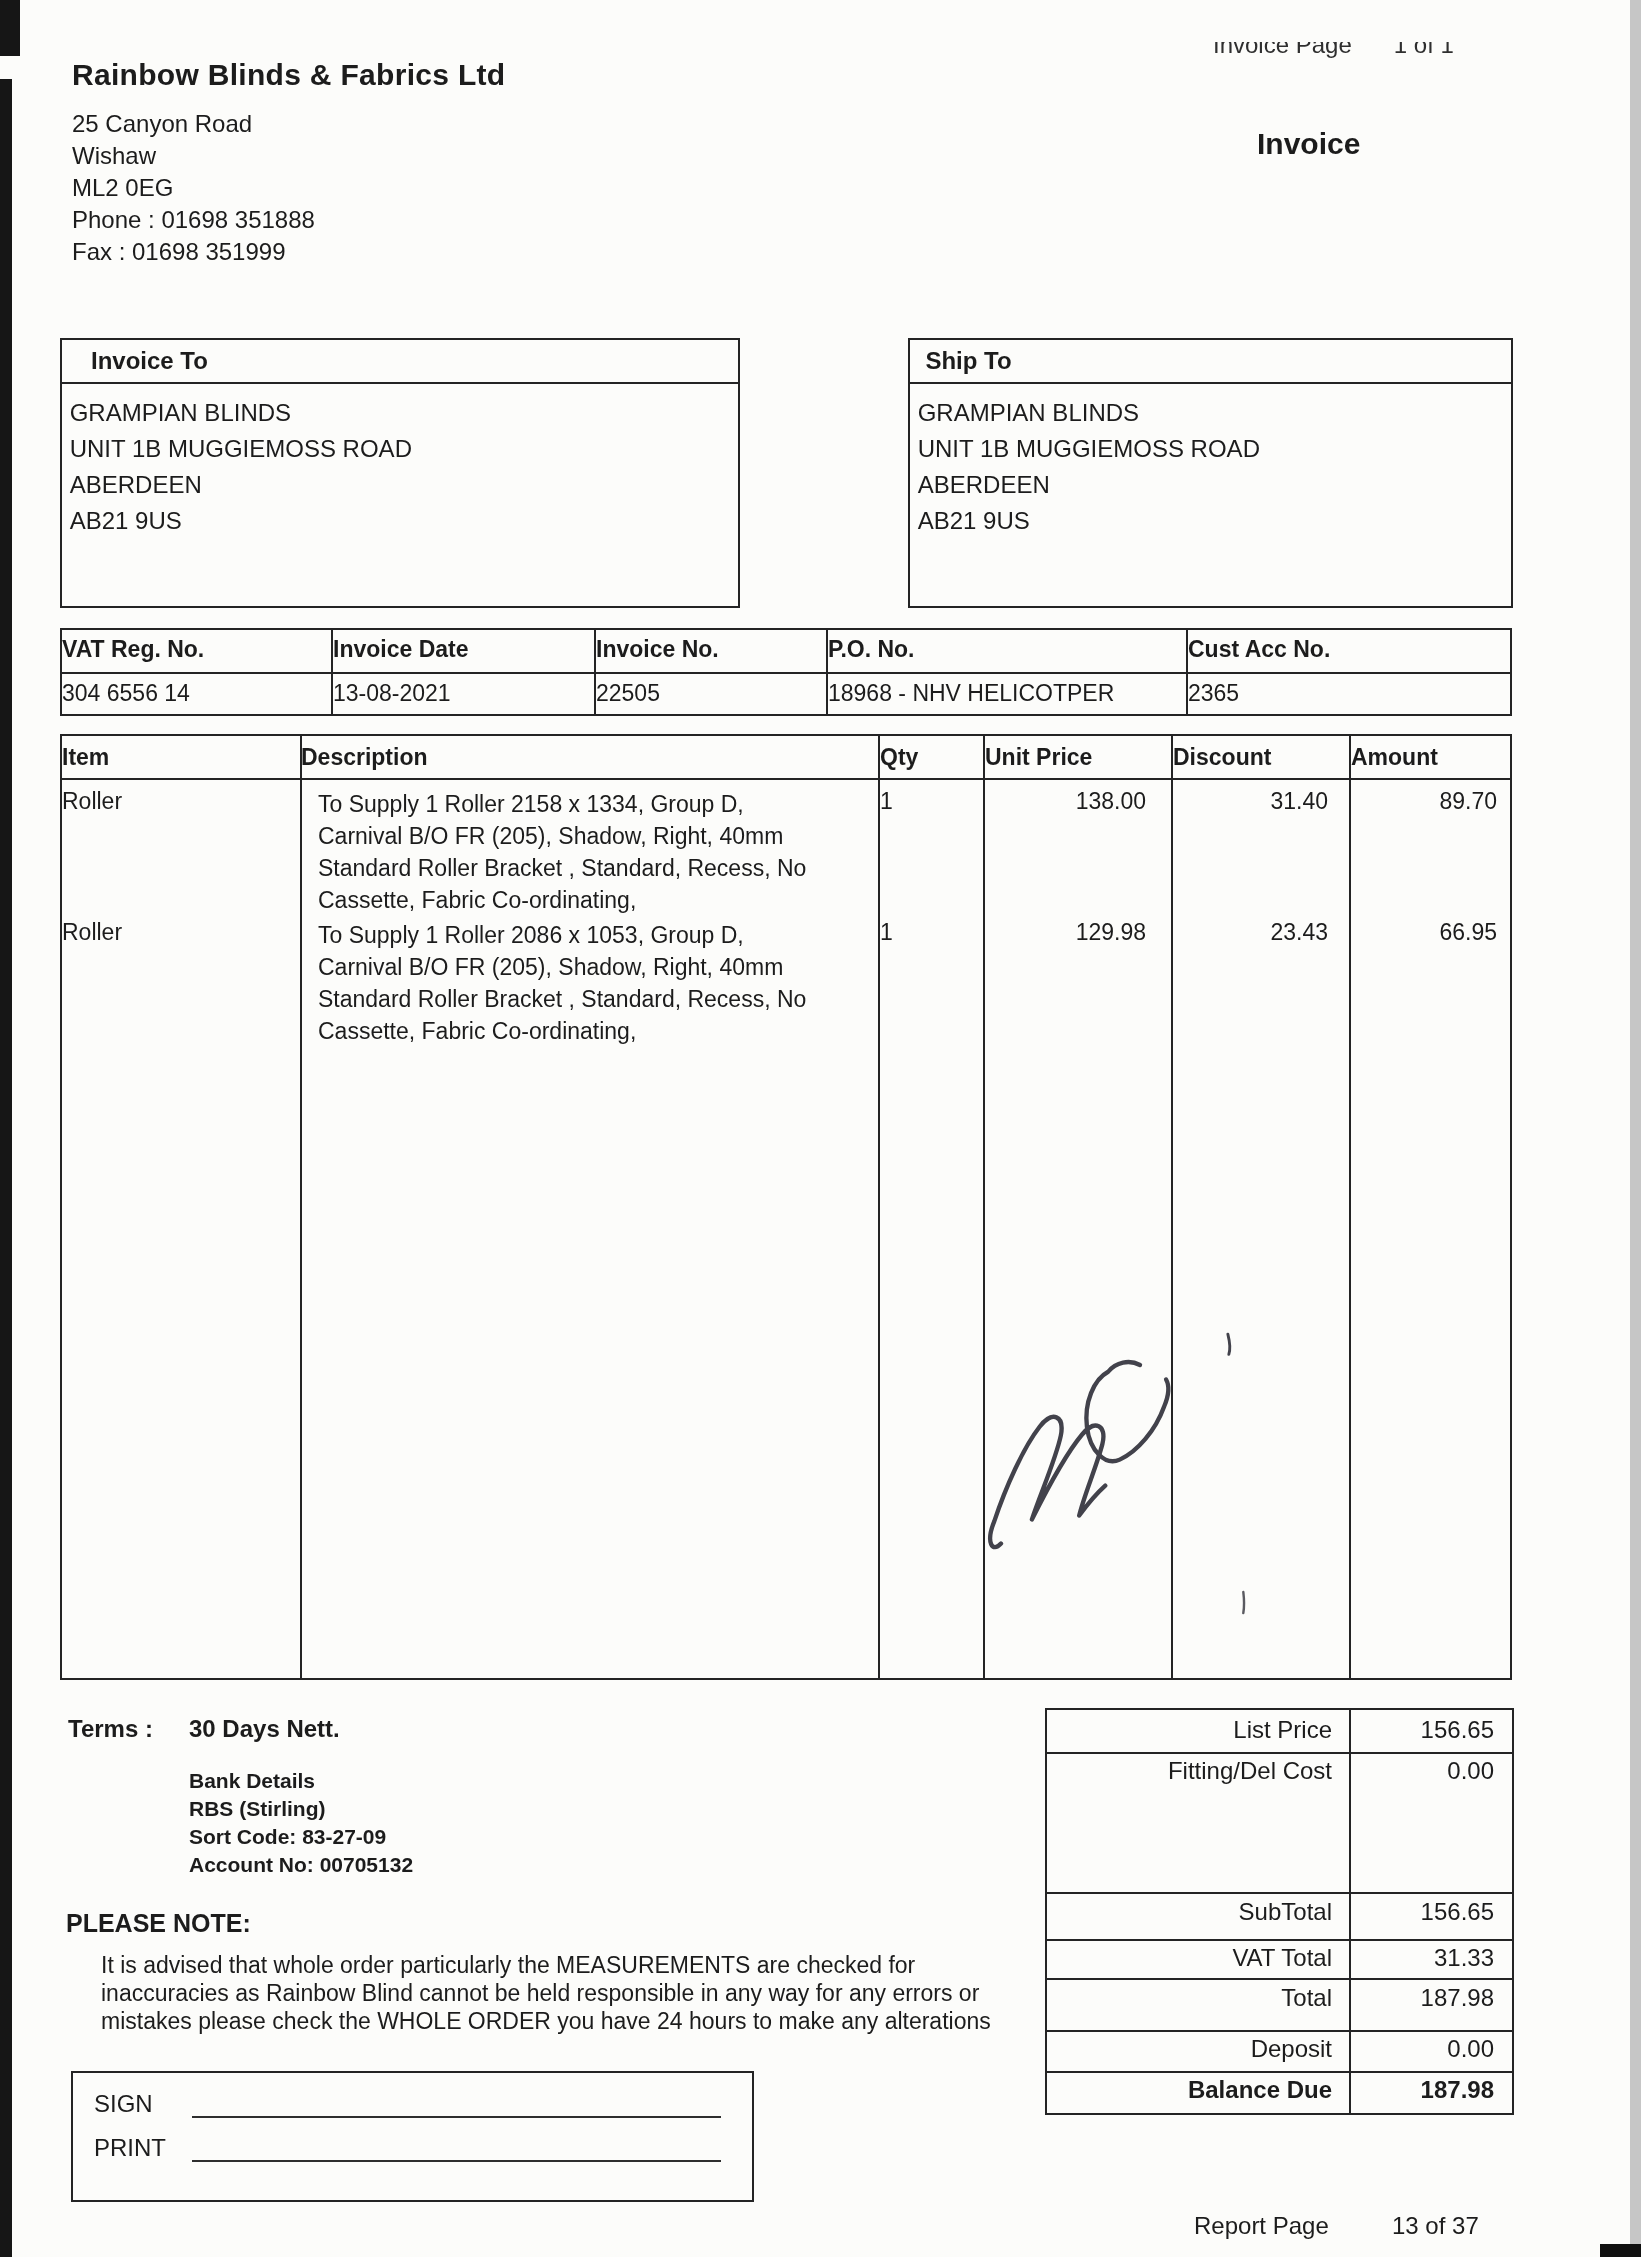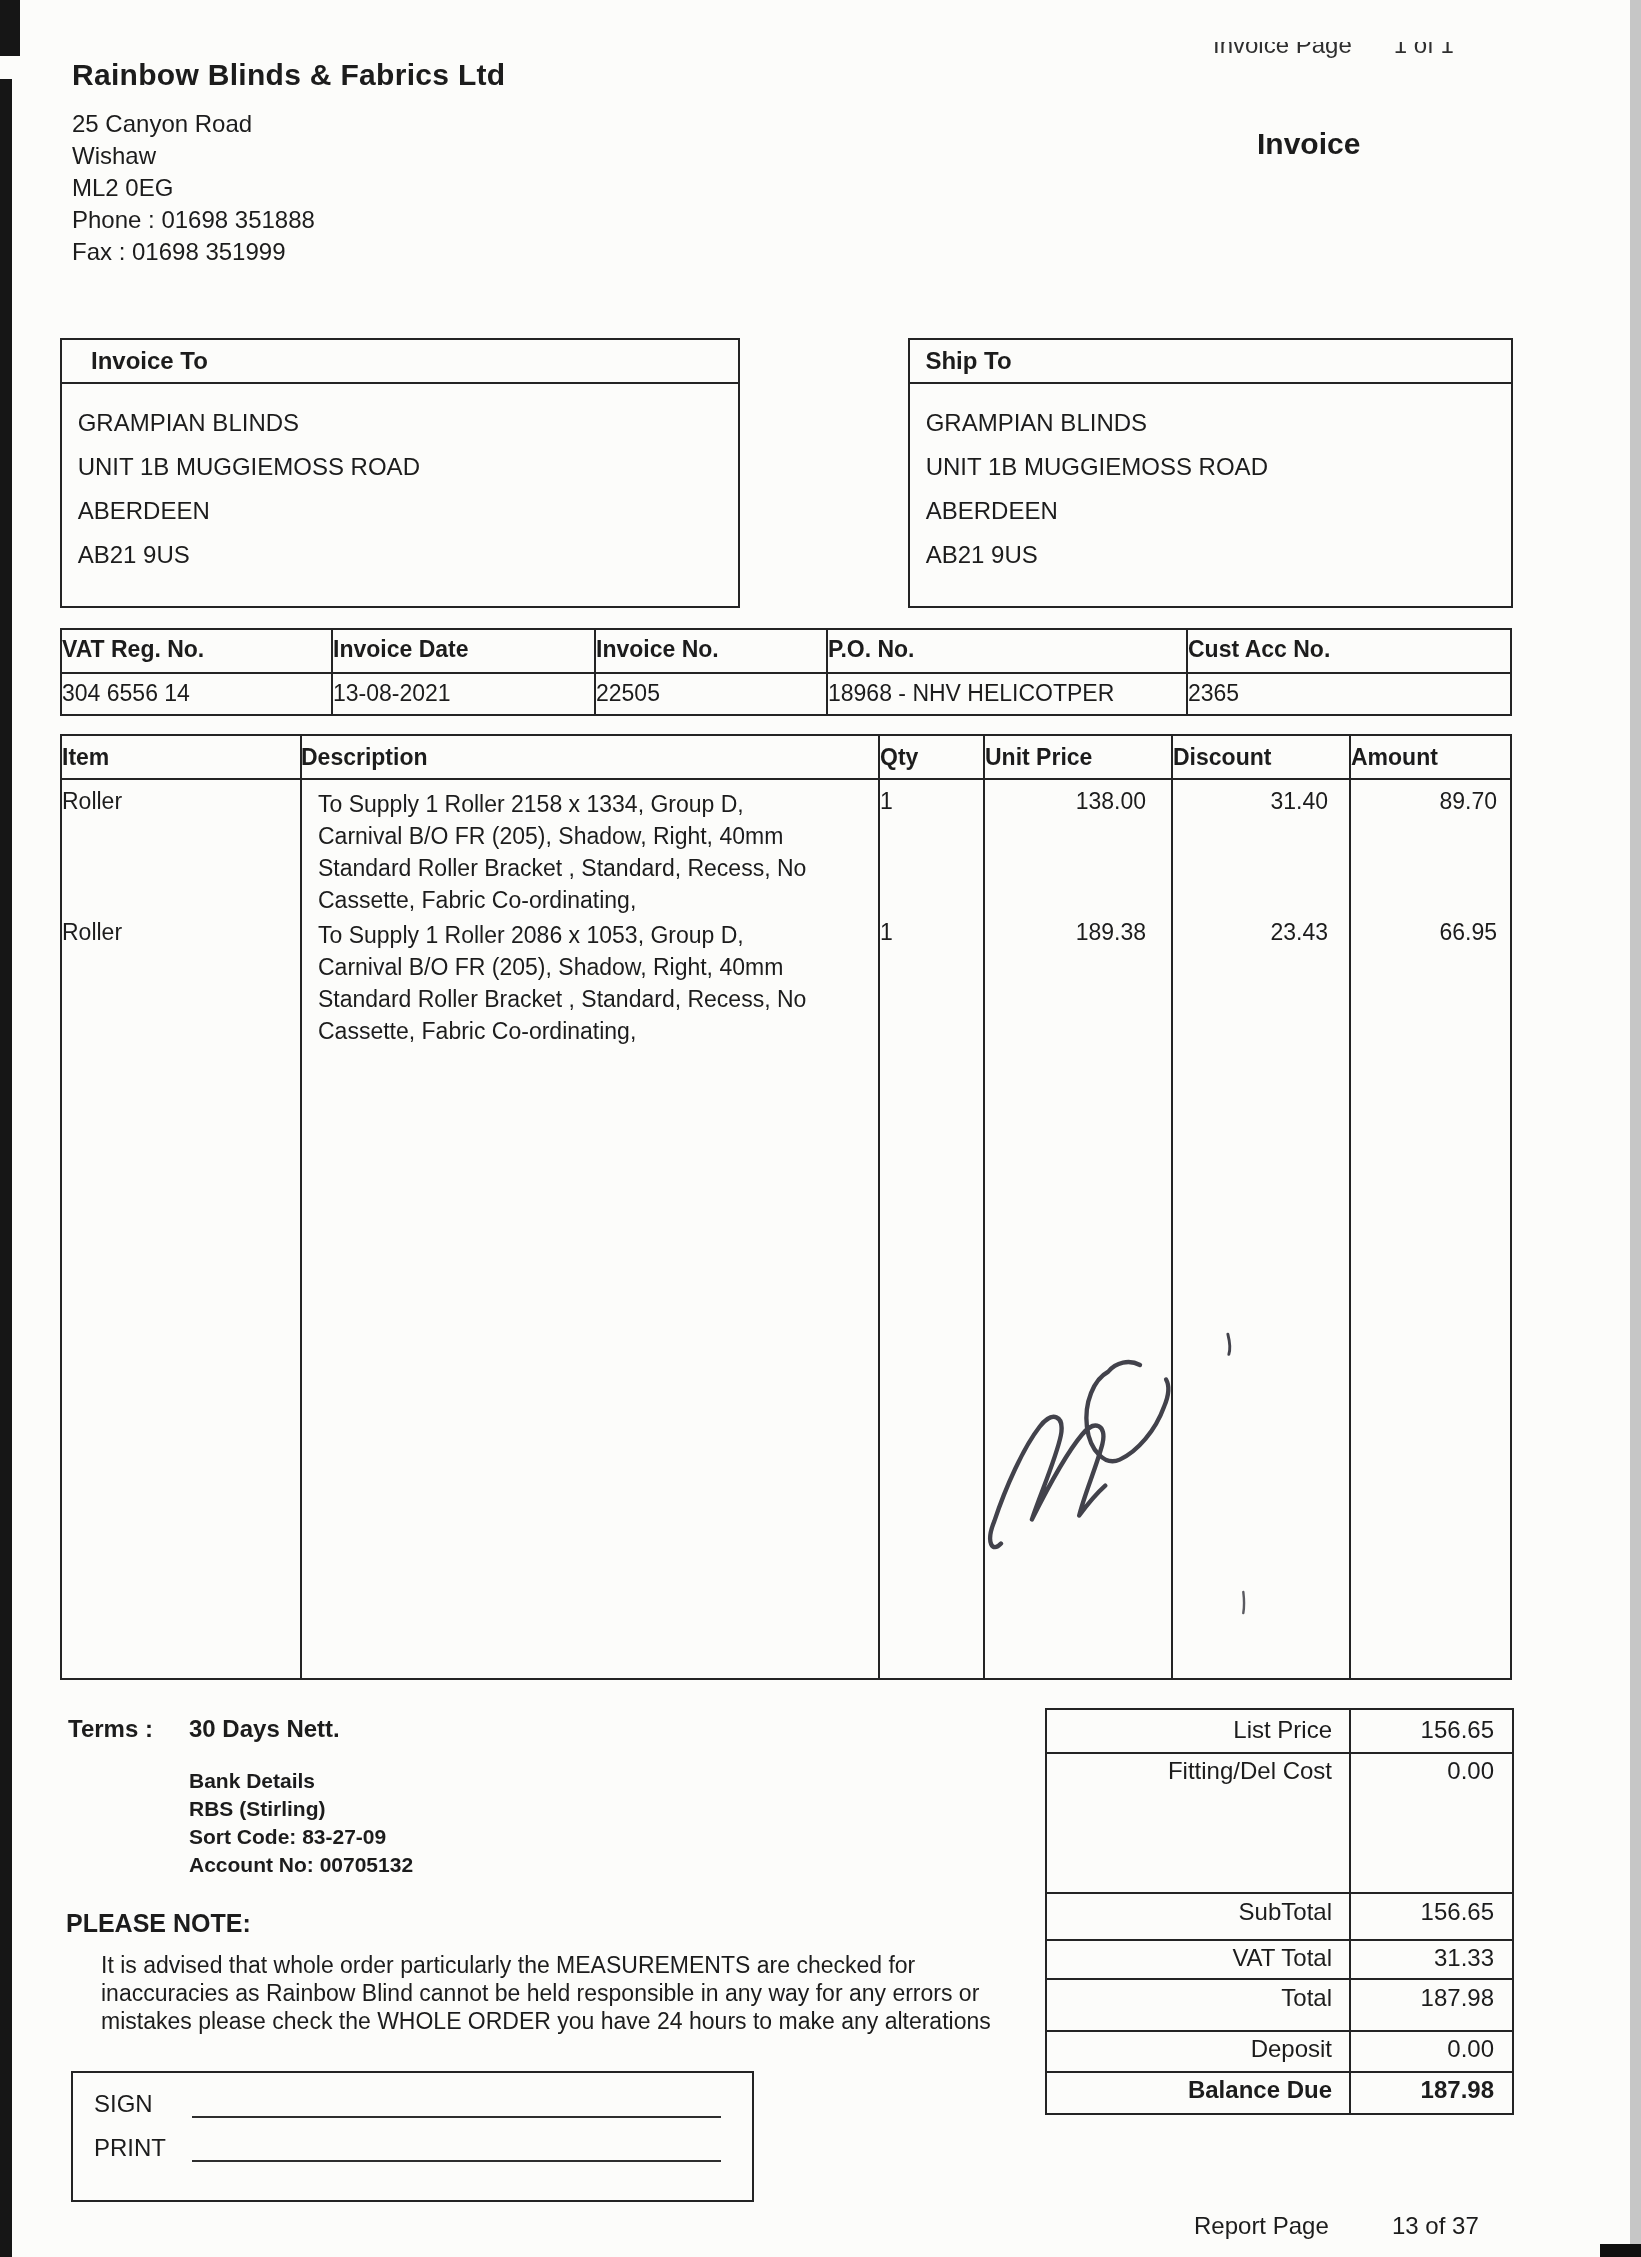--- a/index.html
+++ b/index.html
@@ -29,21 +29,21 @@
   .clip-header { left:1213px; top:42px; width:319px; height:21px; overflow:hidden; color:#2f2f2f; }
   .clip-header-inner { display:flex; gap:42px; margin-top:-10.6px; font-size:24px; }
   .doc-title { left:1257px; top:127px; font-size:30px; font-weight:bold; }
 
   
   .addr-box { border:2.9px solid #242424; }
   .box-invoice-to { left:60px; top:338px; width:676px; height:266px;text-decoration:underline; }
   .box-ship-to { left:908px; top:338px; width:601px; height:266px; }
   .addr-title { position:absolute; top:6.8px; font-size:24px; font-weight:bold; }
   .addr-divider { position:absolute; left:0; right:0; top:42px; height:1.9px; background:#242424; }
-  .addr-lines { position:absolute; left:7.7px; top:61px; font-size:24px; line-height:44px;margin-left:8px; }
+  .addr-lines { position:absolute; left:7.7px; top:55px; font-size:24px; line-height:36px; }
 
   
   .meta-table { left:60px; top:628px; width:1448px; height:84px; border:2.9px solid #242424; }
   .vline { position:absolute; top:0; bottom:0; width:1.9px; background:#242424; }
   .hline { position:absolute; left:0; right:0; height:1.9px; background:#242424; }
   .cell { position:absolute; font-size:23px; }
 
   
   .items-table { left:60px; top:734px; width:1448px; height:942px; border:2.9px solid #242424; }
   .desc-text { line-height:32px; }
@@ -160,21 +160,21 @@
       <div class="cell right" style="left:1289px;width:146px;top:52px">89.70</div>
     </div>
 
     <div>
       <div class="cell center" style="left:0;width:238px;top:183px">Roller</div>
       <div class="cell pre desc-text" style="left:256px;width:546px;top:183px">To Supply 1 Roller 2086 x 1053, Group D,
 Carnival B/O FR (205), Shadow, Right, 40mm
 Standard Roller Bracket , Standard, Recess, No
 Cassette, Fabric Co-ordinating,</div>
       <div class="cell center" style="left:818px;width:103px;top:183px">1</div>
-      <div class="cell right" style="left:923px;width:161px;top:183px">189.38</div>
+      <div class="cell right" style="left:923px;width:161px;top:183px">129.98</div>
       <div class="cell right" style="left:1111px;width:155px;top:183px">23.43</div>
       <div class="cell right" style="left:1289px;width:146px;top:183px">66.95</div>
     </div>
   </div>
 
   <div class="abs totals-box">
     <div class="vline" style="left:302px"></div>
     <div class="hline" style="top:42px"></div>
     <div class="hline" style="top:182px"></div>
     <div class="hline" style="top:229px"></div>

